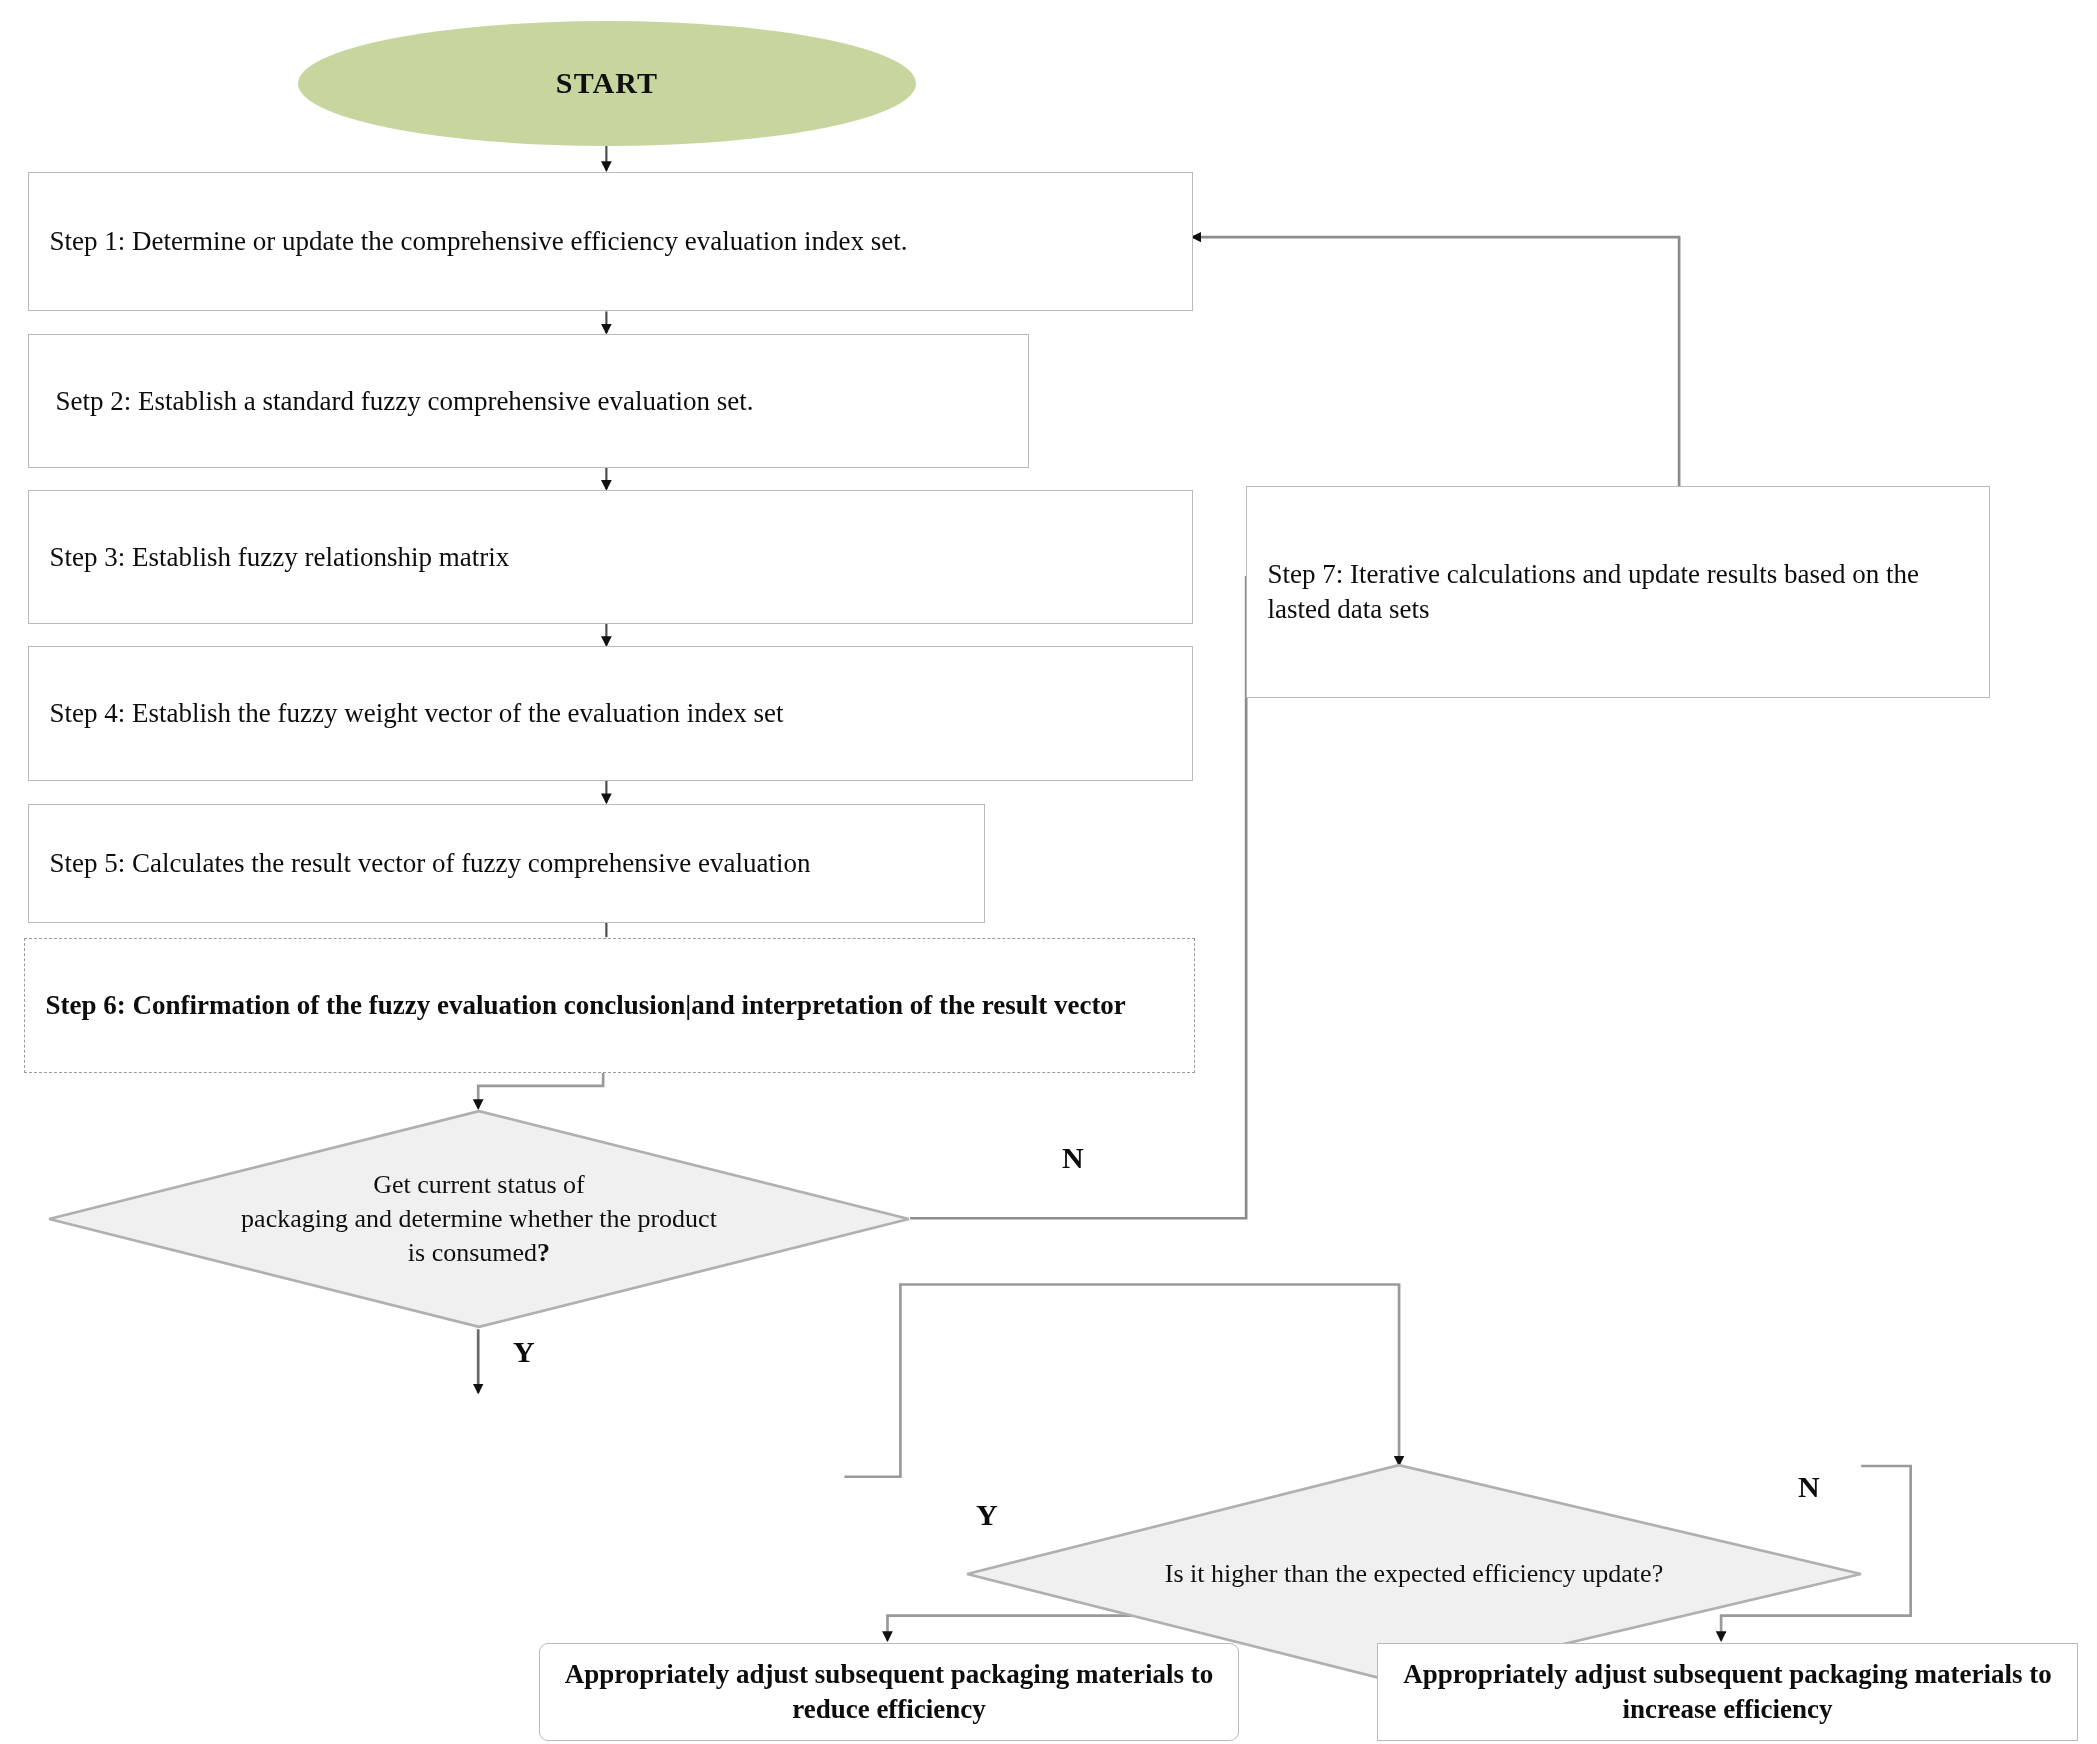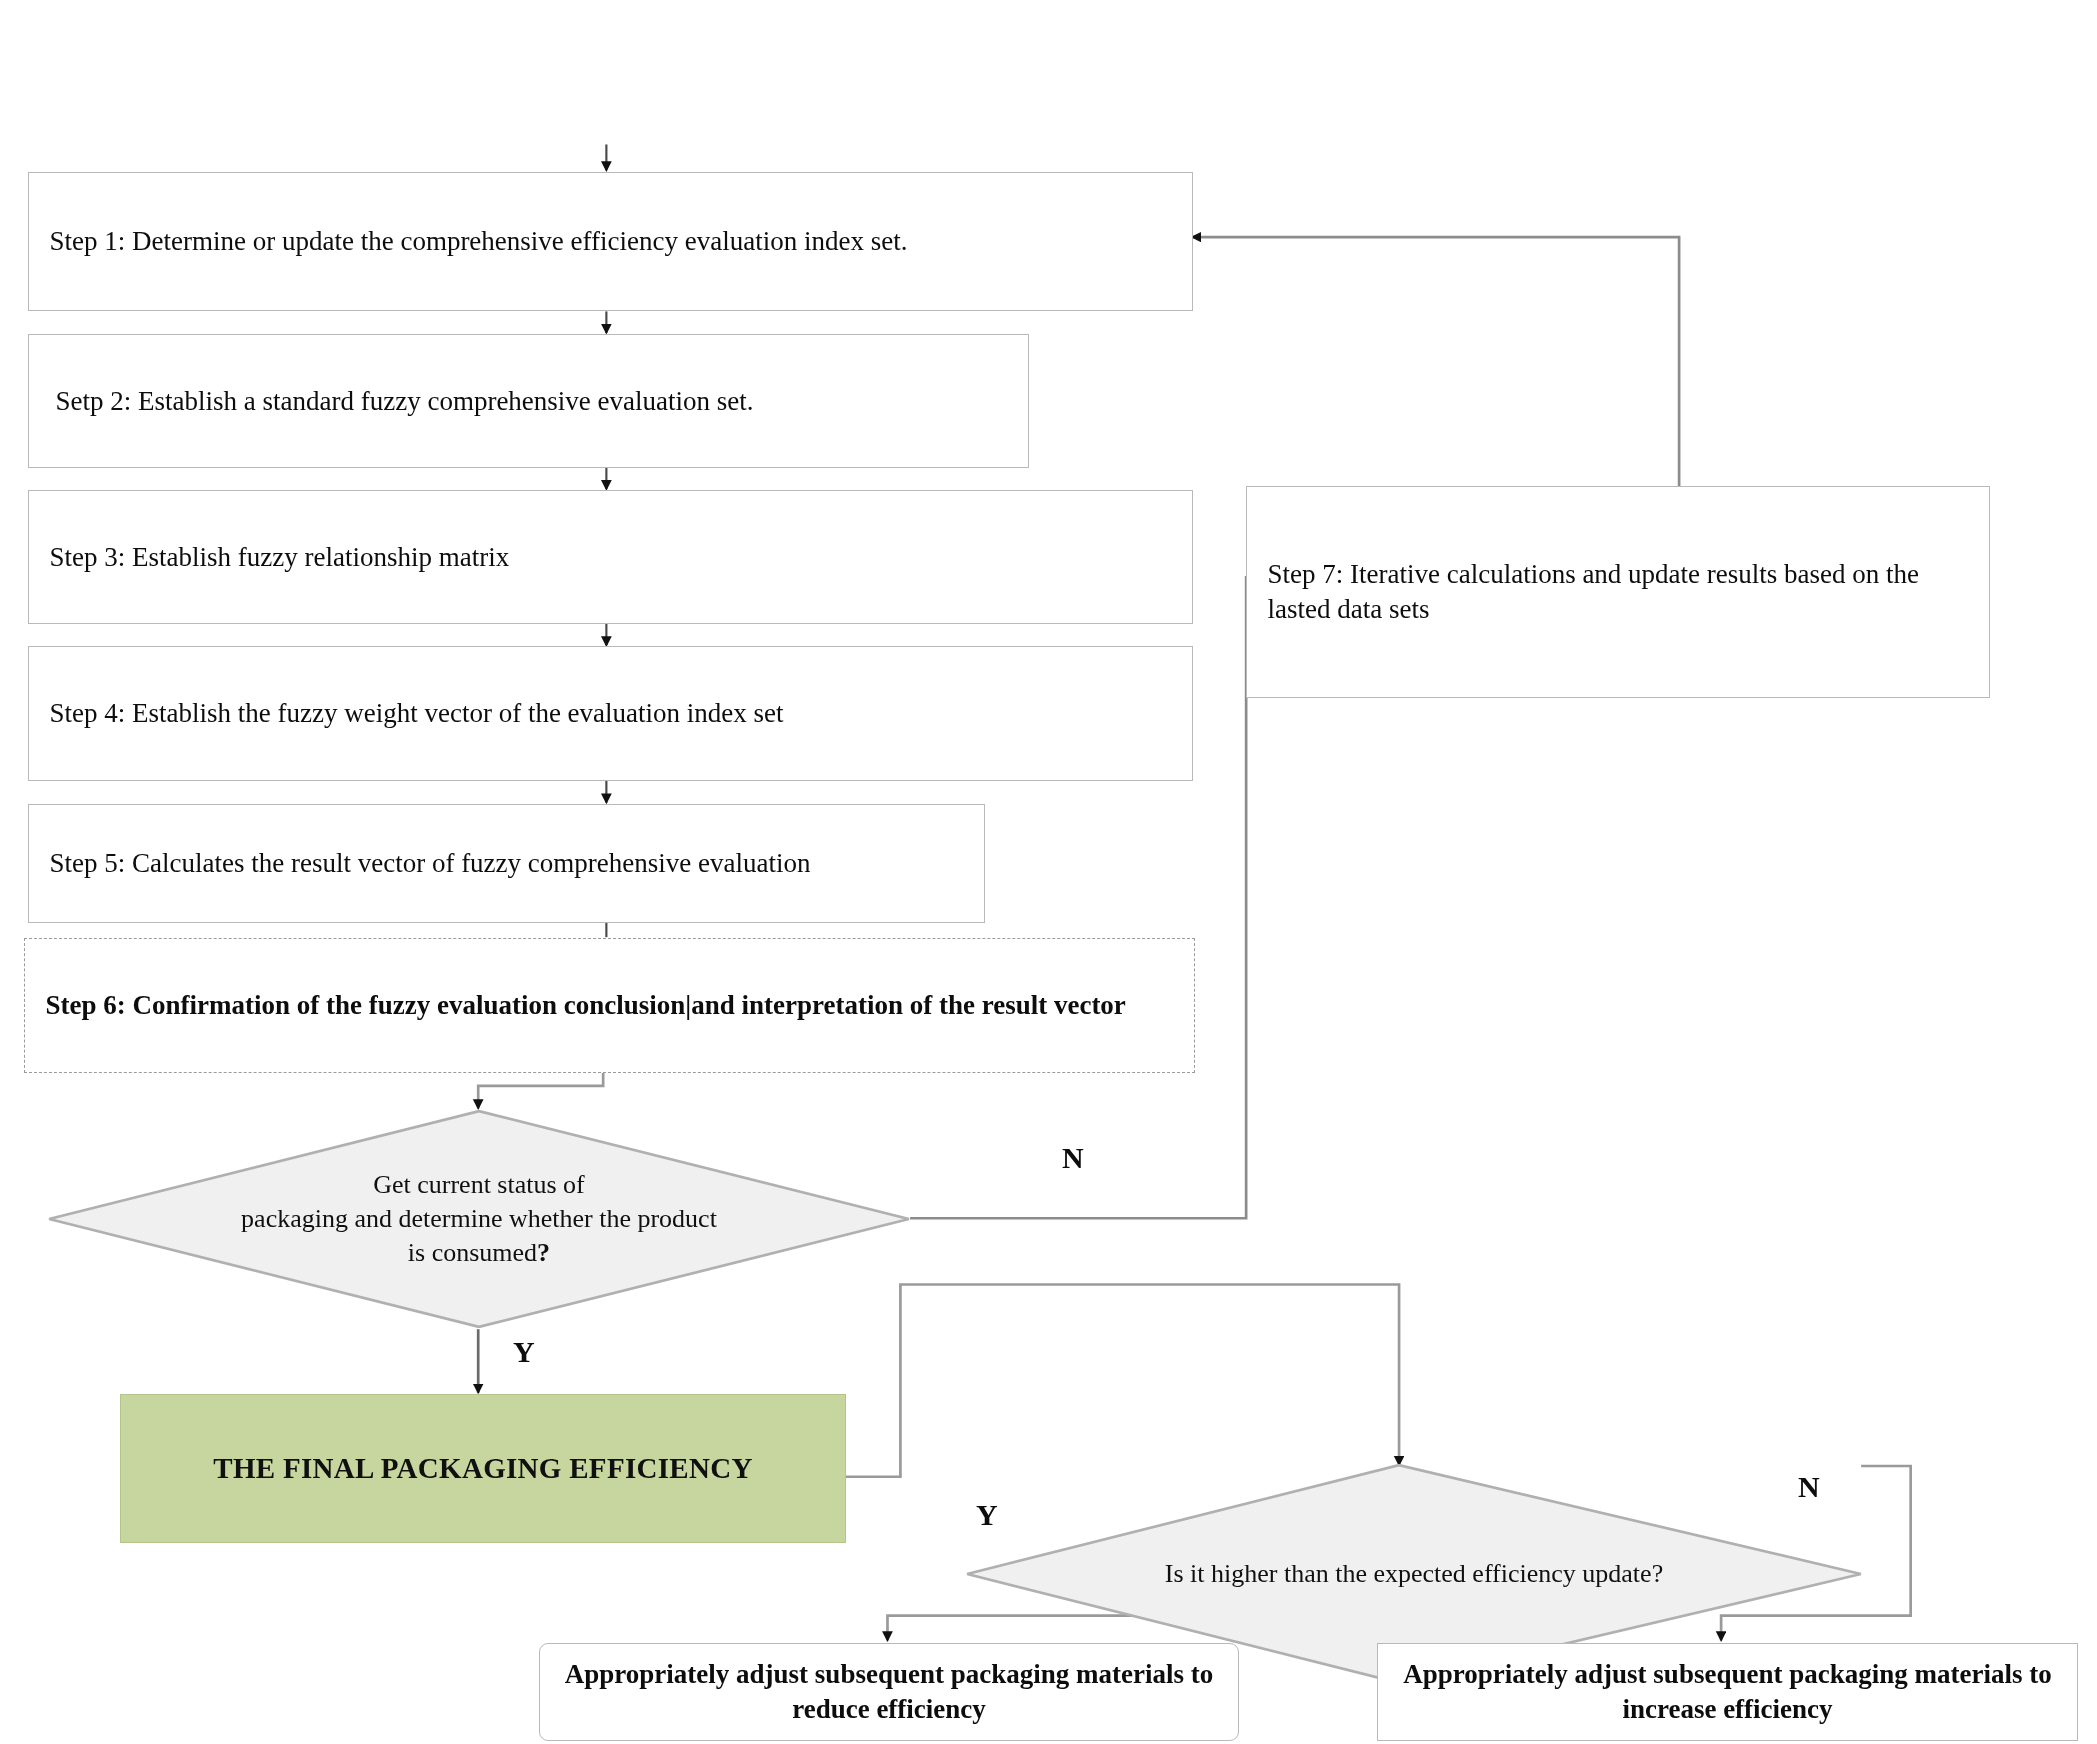--- a/index.html
+++ b/index.html
@@ -177,20 +177,23 @@
 
     <path d="M888,2468 L888,2586" fill="none" stroke="#6a6a6a" stroke-width="5" marker-end="url(#arrHeadBig)"></path>
 
     <path d="M1568,2742 L1672,2742 L1672,2385 L2598,2385 L2598,2720" fill="none" stroke="#9a9a9a" stroke-width="5" marker-end="url(#arrHeadBig)"></path>
 
     <path d="M2598,2925 L2598,3000 L1648,3000 L1648,3046" fill="none" stroke="#9a9a9a" stroke-width="5" marker-end="url(#arrHeadBig)"></path>
 
     <path d="M3456,2722 L3548,2722 L3548,3000 L3196,3000 L3196,3046" fill="none" stroke="#9a9a9a" stroke-width="5" marker-end="url(#arrHeadBig)"></path>
   </svg>
 
+  <div class="node ellipse" style="left:298px; top:20.5px; width:618px; height:125px;">
+    <span class="txt">START</span>
+  </div>
 
   <div class="node procbox" style="left:28px; top:172px; width:1165px; height:139px;">
     <span class="txt">Step 1: Determine or update the comprehensive efficiency evaluation index set.</span>
   </div>
 
   <div class="node procbox" style="left:28px; top:334px; width:1001px; height:134px;padding-left:6px;">
     <span class="txt">Setp 2: Establish a standard fuzzy comprehensive evaluation set.</span>
   </div>
 
   <div class="node procbox" style="left:28px; top:490px; width:1165px; height:134px;">
@@ -230,23 +233,20 @@
     <svg class="shape" viewBox="0 0 1668 408" preserveAspectRatio="none">
       <polygon points="806,2 1664,204 806,406 4,204" fill="#f0f0f0" stroke="#b0b0b0" stroke-width="5"></polygon>
     </svg>
     <div class="dtxt" style="left:6%; width:88%;">
       <div>
         <span>Is it higher than the expected efficiency update?</span>
       </div>
     </div>
   </div>
 
-  <div class="node greenbox" style="left:120px; top:1394px; width:726px; height:149px;">
-    <span class="txt">THE FINAL PACKAGING EFFICIENCY</span>
-  </div>
 
   <div class="node centerbox" style="left:539px; top:1643px; width:700px; height:98px;border-radius:9px;">
     <span class="txt">Appropriately adjust subsequent packaging materials to reduce efficiency</span>
   </div>
 
   <div class="node centerbox" style="left:1377px; top:1643px; width:701px; height:98px;">
     <span class="txt">Appropriately adjust subsequent packaging materials to increase efficiency</span>
   </div>
 
   <div class="branchlabel" style="left:1062px; top:1141px;">N</div>

